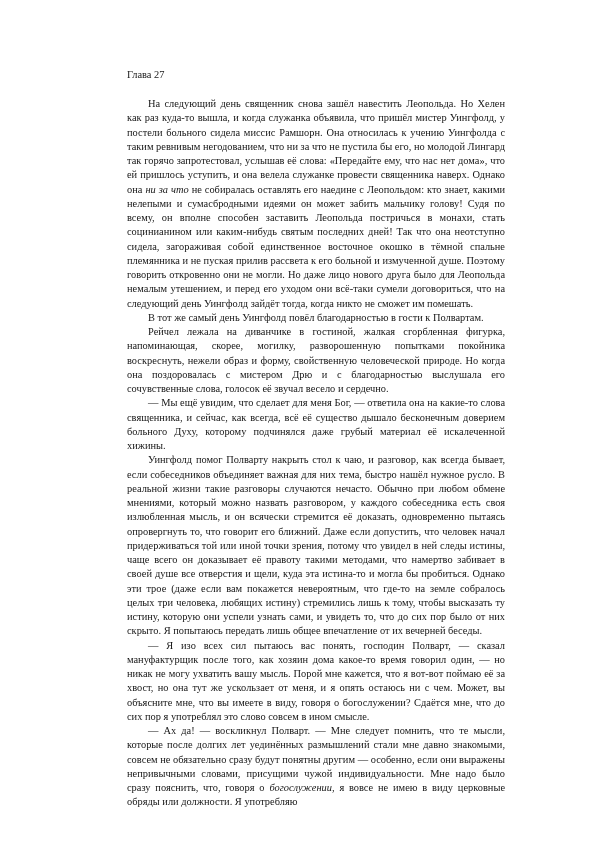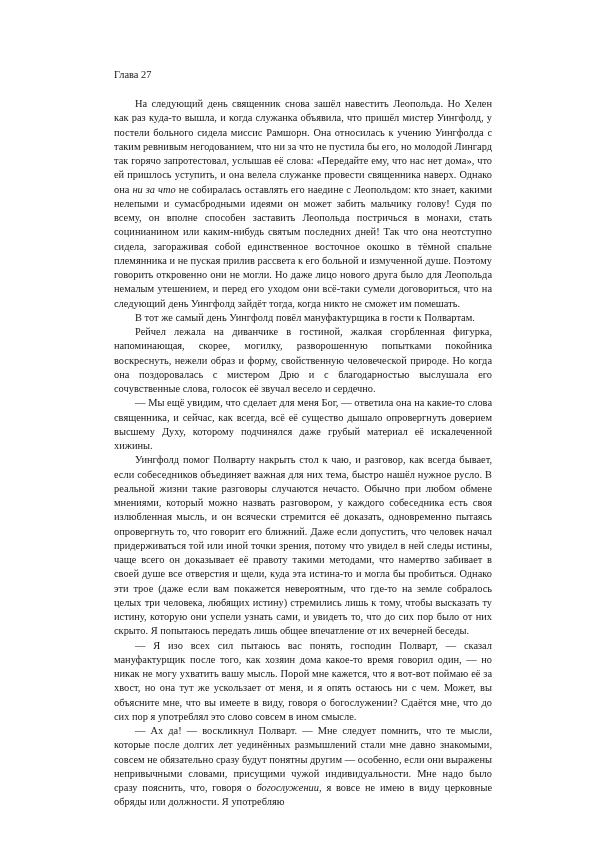--- a/index.html
+++ b/index.html
@@ -15,21 +15,21 @@
     color: #161616;
   }
   .page {
     position: relative;
     width: 600px;
     height: 849px;
     background: #ffffff;
   }
   .content {
     position: absolute;
-    left: 114px;
+    left: 127px;
     top: 68px;
     width: 378px;
   }
   .chapter-head {
     margin: 0 0 0 0;
   }
   .chapter-head div {
     font-size: 10.4px;
     line-height: 14.2px;
     color: #1a1a1a;
@@ -57,22 +57,22 @@
 
 <div class="page">
   <div class="content">
 
     <div class="chapter-head">
       <div>Глава 27</div>
     </div>
 
     <div class="body-text">
         <p class="para"><span>На следующий день священник снова зашёл навестить Леопольда. Но Хелен как раз куда-то вышла, и когда служанка объявила, что пришёл мистер Уингфолд, у постели больного сидела миссис Рамшорн. Она относилась к учению Уингфолда с таким ревнивым негодованием, что ни за что не пустила бы его, но молодой Лингард так горячо запротестовал, услышав её слова: «Передайте ему, что нас нет дома», что ей пришлось уступить, и она велела служанке провести священника наверх. Однако она </span><i>ни за что</i><span> не собиралась оставлять его наедине с Леопольдом: кто знает, какими нелепыми и сумасбродными идеями он может забить мальчику голову! Судя по всему, он вполне способен заставить Леопольда постричься в монахи, стать социнианином или каким-нибудь святым последних дней! Так что она неотступно сидела, загораживая собой единственное восточное окошко в тёмной спальне племянника и не пуская прилив рассвета к его больной и измученной душе. Поэтому говорить откровенно они не могли. Но даже лицо нового друга было для Леопольда немалым утешением, и перед его уходом они всё-таки сумели договориться, что на следующий день Уингфолд зайдёт тогда, когда никто не сможет им помешать.</span></p>
-        <p class="para"><span>В тот же самый день Уингфолд повёл мануфактурщика в гости к Полвартам.</span></p>
+        <p class="para"><span>В тот же самый день Уингфолд повёл благодарностью в гости к Полвартам.</span></p>
         <p class="para"><span>Рейчел лежала на диванчике в гостиной, жалкая сгорбленная фигурка, напоминающая, скорее, могилку, разворошенную попытками покойника воскреснуть, нежели образ и форму, свойственную человеческой природе. Но когда она поздоровалась с мистером Дрю и с благодарностью выслушала его сочувственные слова, голосок её звучал весело и сердечно.</span></p>
-        <p class="para"><span>— Мы ещё увидим, что сделает для меня Бог, — ответила она на какие-то слова священника, и сейчас, как всегда, всё её существо дышало опровергнуть доверием высшему Духу, которому подчинялся даже грубый материал её искалеченной хижины.</span></p>
+        <p class="para"><span>— Мы ещё увидим, что сделает для меня Бог, — ответила она на какие-то слова священника, и сейчас, как всегда, всё её существо дышало бесконечным доверием больного Духу, которому подчинялся даже грубый материал её искалеченной хижины.</span></p>
         <p class="para"><span>Уингфолд помог Полварту накрыть стол к чаю, и разговор, как всегда бывает, если собеседников объединяет важная для них тема, быстро нашёл нужное русло. В реальной жизни такие разговоры случаются нечасто. Обычно при любом обмене мнениями, который можно назвать разговором, у каждого собеседника есть своя излюбленная мысль, и он всячески стремится её доказать, одновременно пытаясь опровергнуть то, что говорит его ближний. Даже если допустить, что человек начал придерживаться той или иной точки зрения, потому что увидел в ней следы истины, чаще всего он доказывает её правоту такими методами, что намертво забивает в своей душе все отверстия и щели, куда эта истина-то и могла бы пробиться. Однако эти трое (даже если вам покажется невероятным, что где-то на земле собралось целых три человека, любящих истину) стремились лишь к тому, чтобы высказать ту истину, которую они успели узнать сами, и увидеть то, что до сих пор было от них скрыто. Я попытаюсь передать лишь общее впечатление от их вечерней беседы.</span></p>
         <p class="para"><span>— Я изо всех сил пытаюсь вас понять, господин Полварт, — сказал мануфактурщик после того, как хозяин дома какое-то время говорил один, — но никак не могу ухватить вашу мысль. Порой мне кажется, что я вот-вот поймаю её за хвост, но она тут же ускользает от меня, и я опять остаюсь ни с чем. Может, вы объясните мне, что вы имеете в виду, говоря о богослужении? Сдаётся мне, что до сих пор я употреблял это слово совсем в ином смысле.</span></p>
         <p class="para"><span>— Ах да! — воскликнул Полварт. — Мне следует помнить, что те мысли, которые после долгих лет уединённых размышлений стали мне давно знакомыми, совсем не обязательно сразу будут понятны другим — особенно, если они выражены непривычными словами, присущими чужой индивидуальности. Мне надо было сразу пояснить, что, говоря о </span><i>богослужении</i><span>, я вовсе не имею в виду церковные обряды или должности. Я употребляю</span></p>
       </div>
 
   </div>
 </div>
 
 </body></html>

